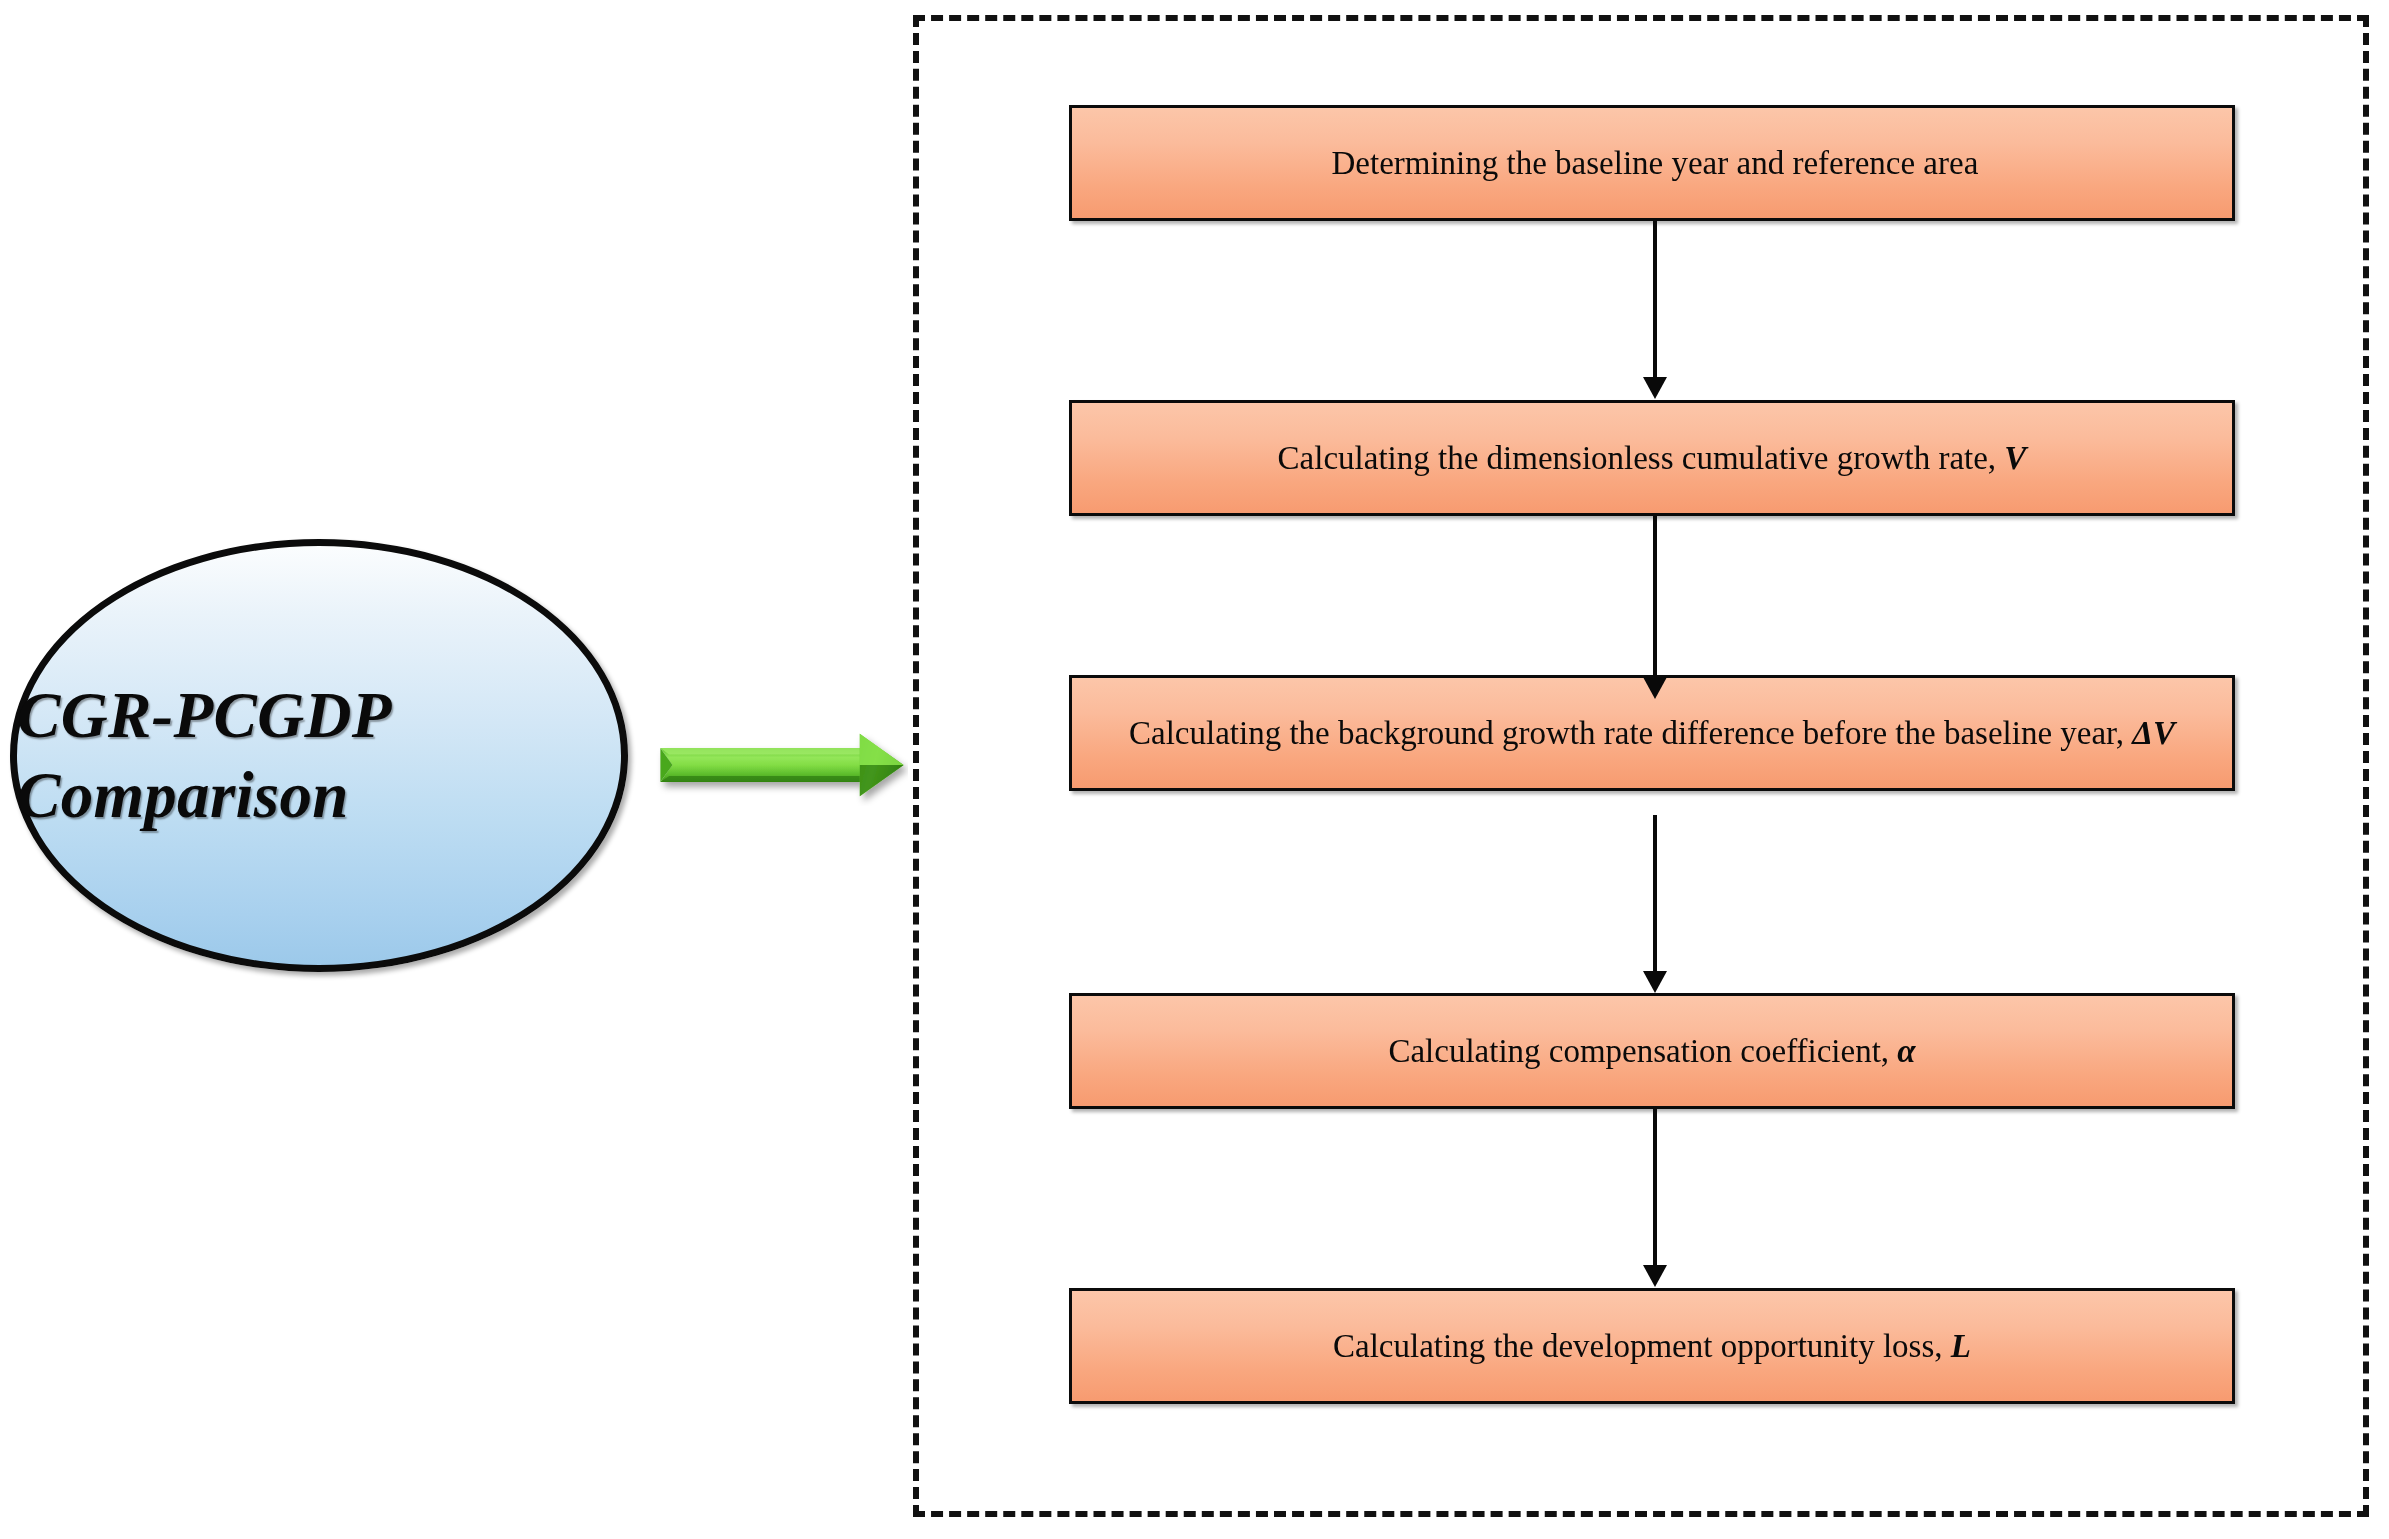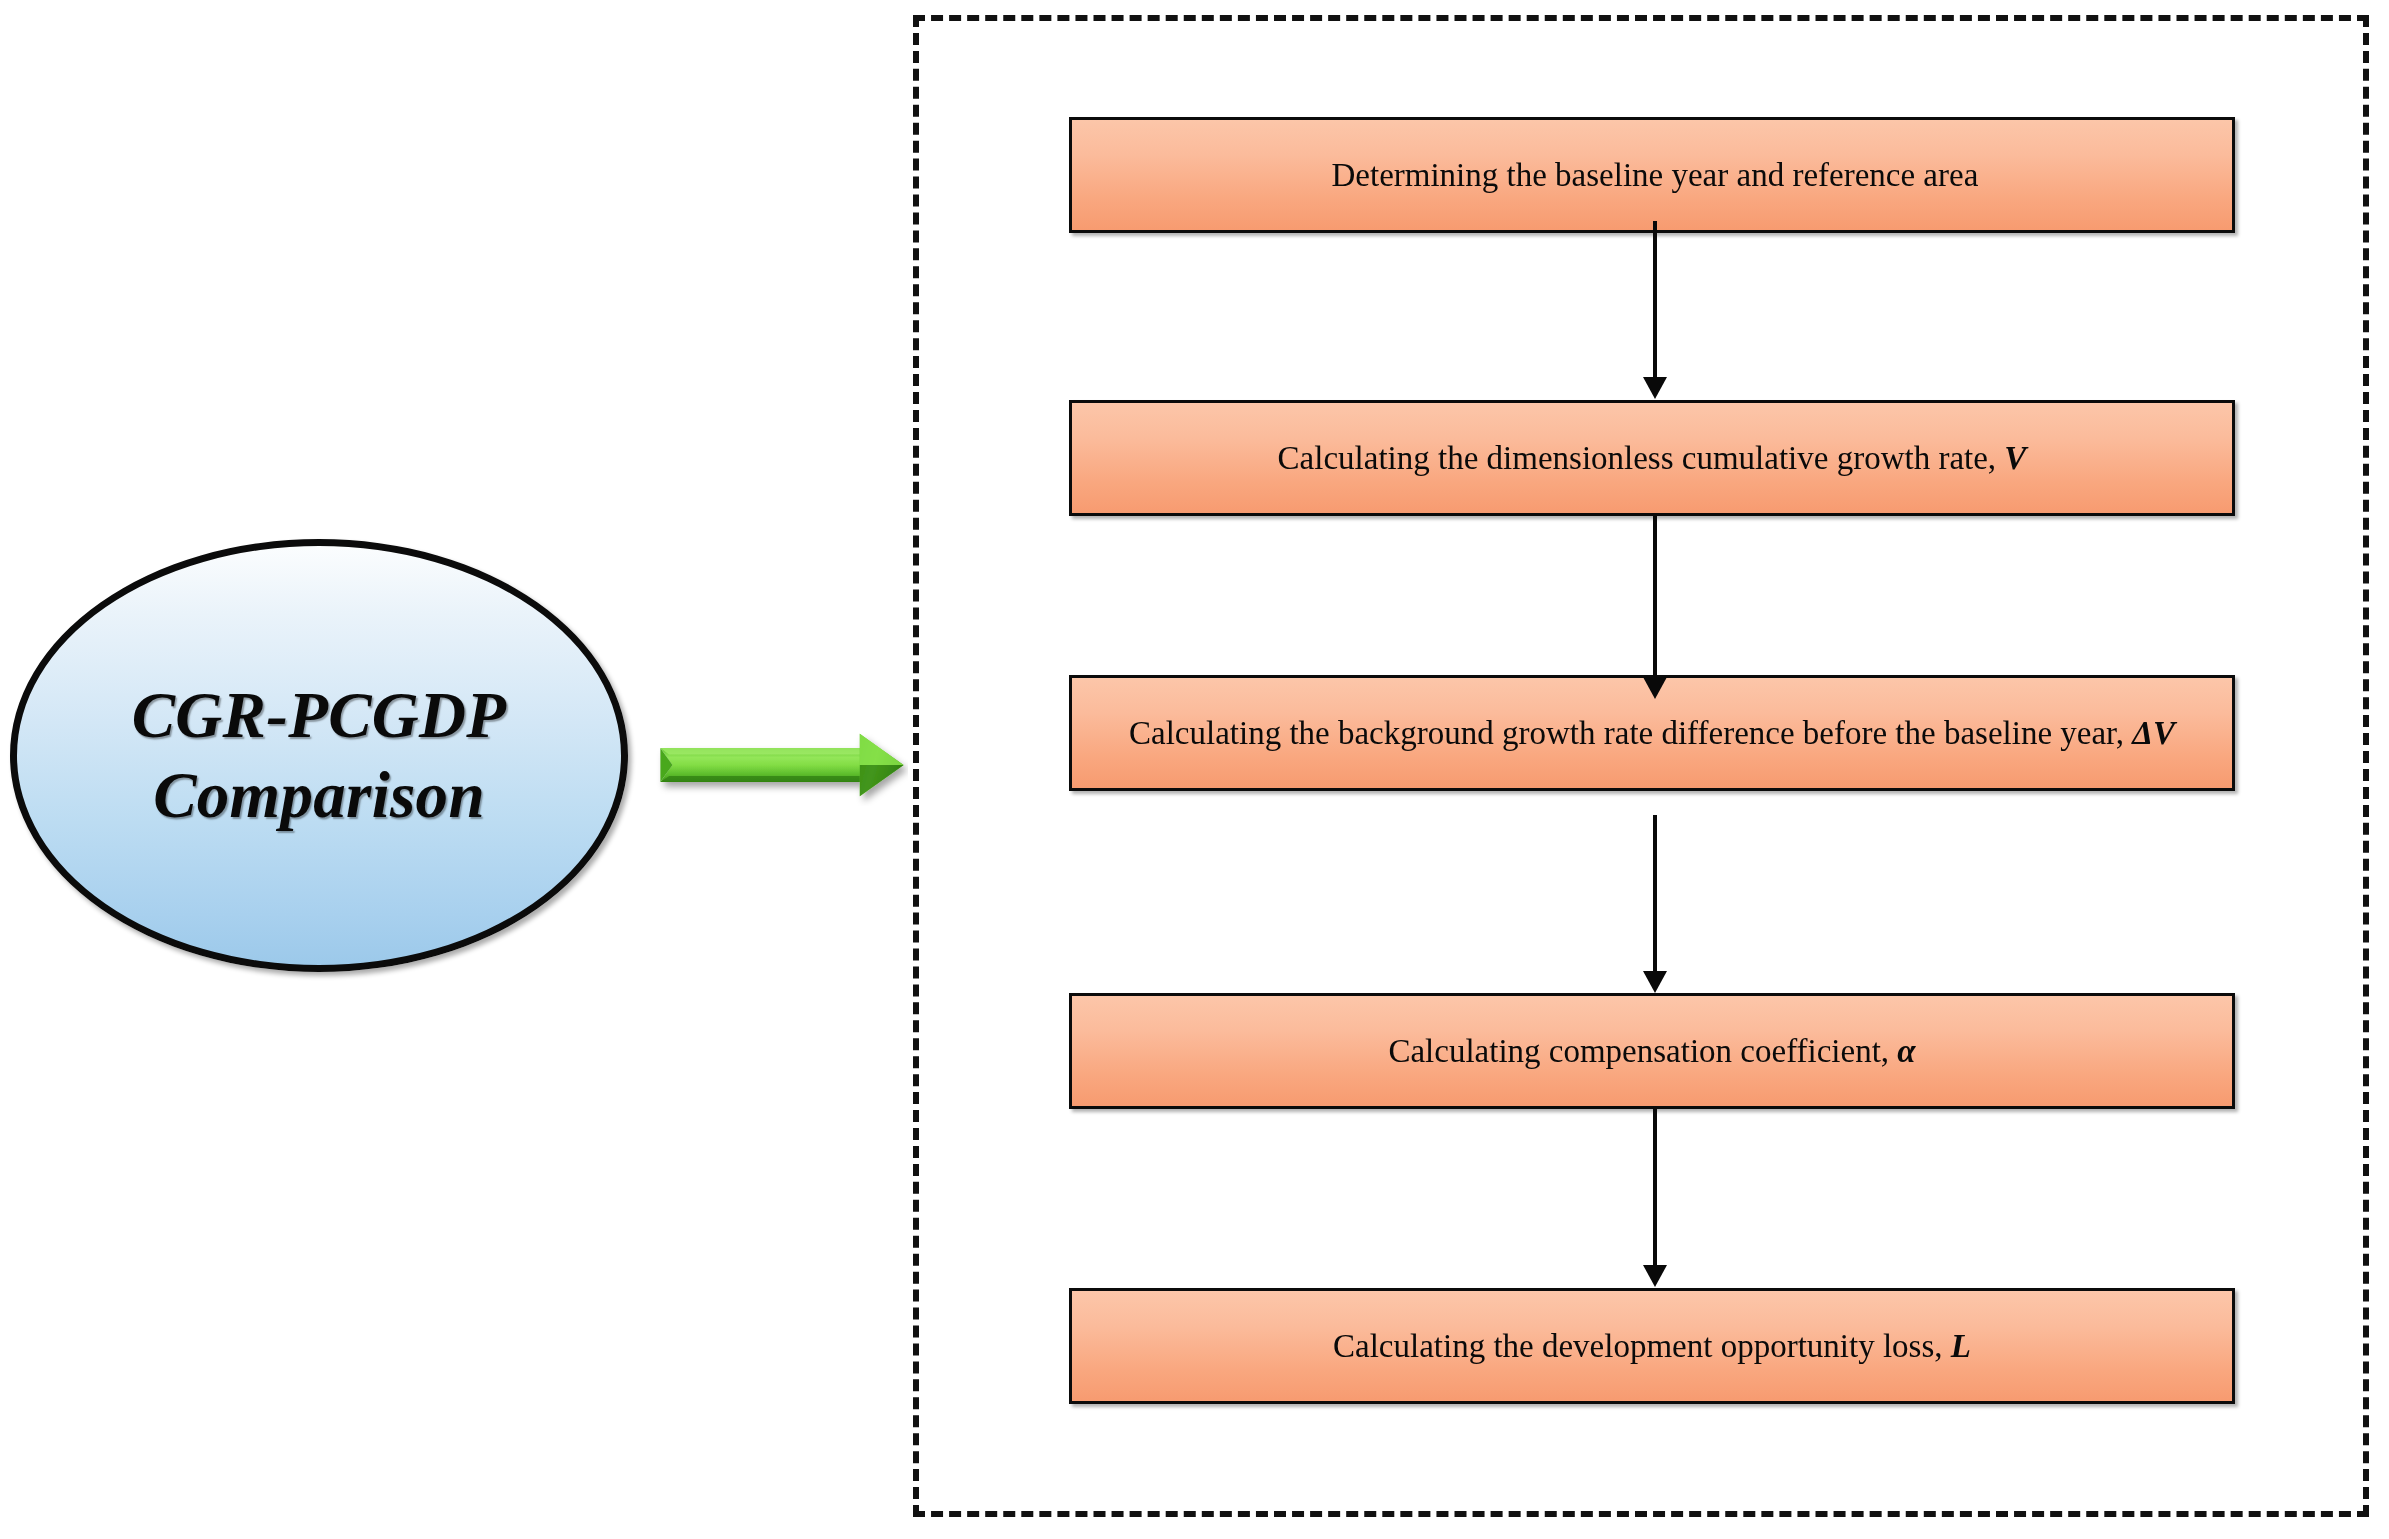--- a/index.html
+++ b/index.html
@@ -45,21 +45,20 @@
     background: linear-gradient(180deg,
                 #fbfdfe 0%,
                 #eaf3fa 16%,
                 #d3e7f6 42%,
                 #bcdcf2 66%,
                 #a8d0ee 88%,
                 #9cc9ea 100%);
     box-shadow: 3.3px 3.8px 5px rgba(0,0,0,0.33);
     display: flex;
     flex-direction: column;
-    align-items: center;
     justify-content: center;
   }
   .ellipse-line {
     font-style: italic;
     font-weight: bold;
     font-size: 65px;
     line-height: 1.22;
     color: #0a0a0a;
     letter-spacing: 0.3px;
     text-shadow: 1.6px 1.6px 1.6px rgba(0,0,0,0.35);
@@ -96,21 +95,21 @@
     color: #0a0a0a;
     line-height: 1.1;
     text-align: center;
     white-space: nowrap;
   }
   .pbox-label .sym {
     font-weight: bold;
     font-style: italic;
   }
 
-  #pbox-1 { top: 117px; padding-left: 20px; }
+  #pbox-1 { top: 105px; padding-left: 20px; }
   #pbox-2 { top: 400px; align-items: center; }
   #pbox-3 { top: 675px; }
   #pbox-4 { top: 993px; }
   #pbox-5 { top: 1288px; }
 
   
   .connector {
     position: absolute;
     left: 1643px;
     width: 24px;

